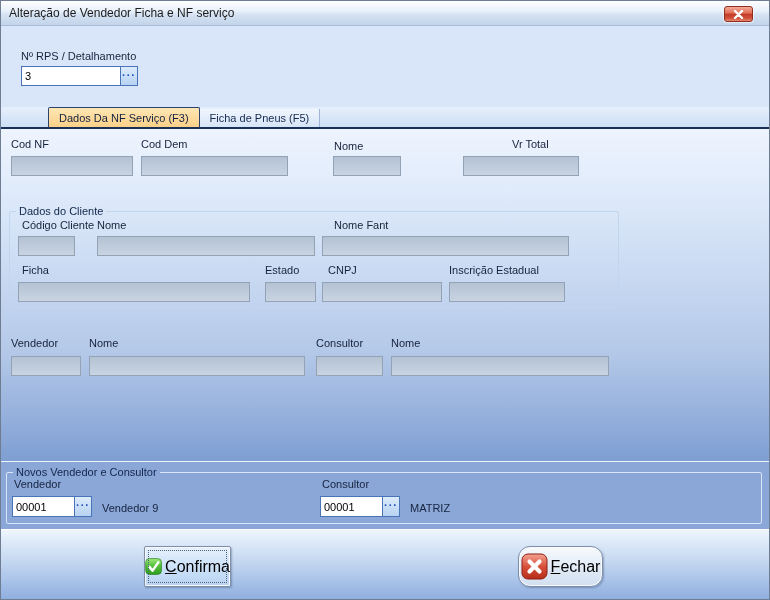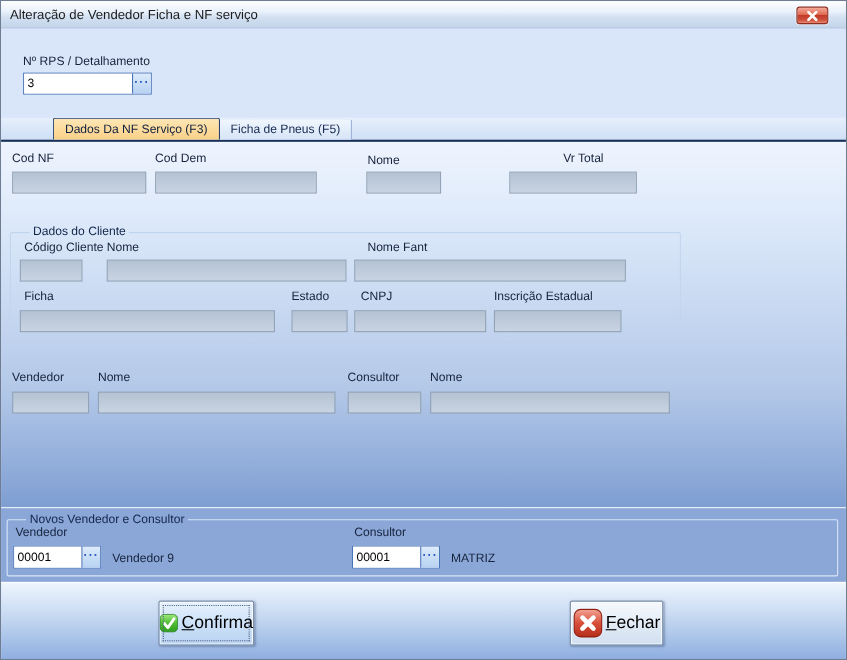--- a/index.html
+++ b/index.html
@@ -61,41 +61,41 @@
     position:absolute;left:0;top:128px;width:100%;height:332px;
     background:linear-gradient(180deg,#eef4fe 0%,#dae7f9 25%,#b3c8e8 68%,#7e9ed2 100%);
   }
   .dfield{
     position:absolute;height:20px;border:1px solid #93a3b5;
     background:linear-gradient(180deg,#b4c2d3,#c9d4e2);
   }
   fieldset.grp{
     position:absolute;margin:0;padding:0;border:1px solid #c2d5ee;border-radius:2px;min-inline-size:0;
   }
-  fieldset.grp legend{margin-left:17px;padding:0 3px;font-size:11px;color:#13264a;}
+  fieldset.grp legend{margin-left:6px;padding:0 3px;font-size:11px;color:#13264a;}
   
   .novostrip{
     position:absolute;left:0;top:460px;width:100%;height:68px;
     background:#8aa7d8;border-top:1px solid #eef4fc;
   }
   .novostrip fieldset.grp{border-color:#d9e6f7;}
   
   .bottombar{
     position:absolute;left:0;top:528px;width:100%;height:72px;
     background:linear-gradient(180deg,#eef5fe 0%,#c5d8f1 45%,#8fafe0 100%);
     border-top:1px solid #ffffff;border-bottom:2px solid #5a7ab2;
   }
   .btn{
     position:absolute;display:flex;align-items:center;justify-content:center;gap:3px;
     border:1px solid #7f8fa8;border-radius:2px;cursor:pointer;color:#000;font-size:16px;
     box-shadow:inset 0 0 0 1px #f6fafe, 1px 1px 2px rgba(40,60,100,.35);
   }
   .btn .txt::first-letter{text-decoration:underline;}
   .btn-confirma{background:linear-gradient(180deg,#e8f2fd,#cfe3f9 45%,#b9d3f2);}
-  .btn-fechar{background:linear-gradient(180deg,#f7fafd,#e4edf7 45%,#d2dff0);}
+  .btn-fechar{background:linear-gradient(180deg,#f7fafd,#e4edf7 45%,#d2dff0);border-radius:12px;}
   .focusring{position:absolute;inset:3px;border:1px dotted #51617c;pointer-events:none;}
   .icon-svg{display:block;}
 </style>
 </head>
 <body>
 
 <div id="window">
 
   <div class="titlebar">
     <span class="title">Alteração de Vendedor Ficha e NF serviço</span>

